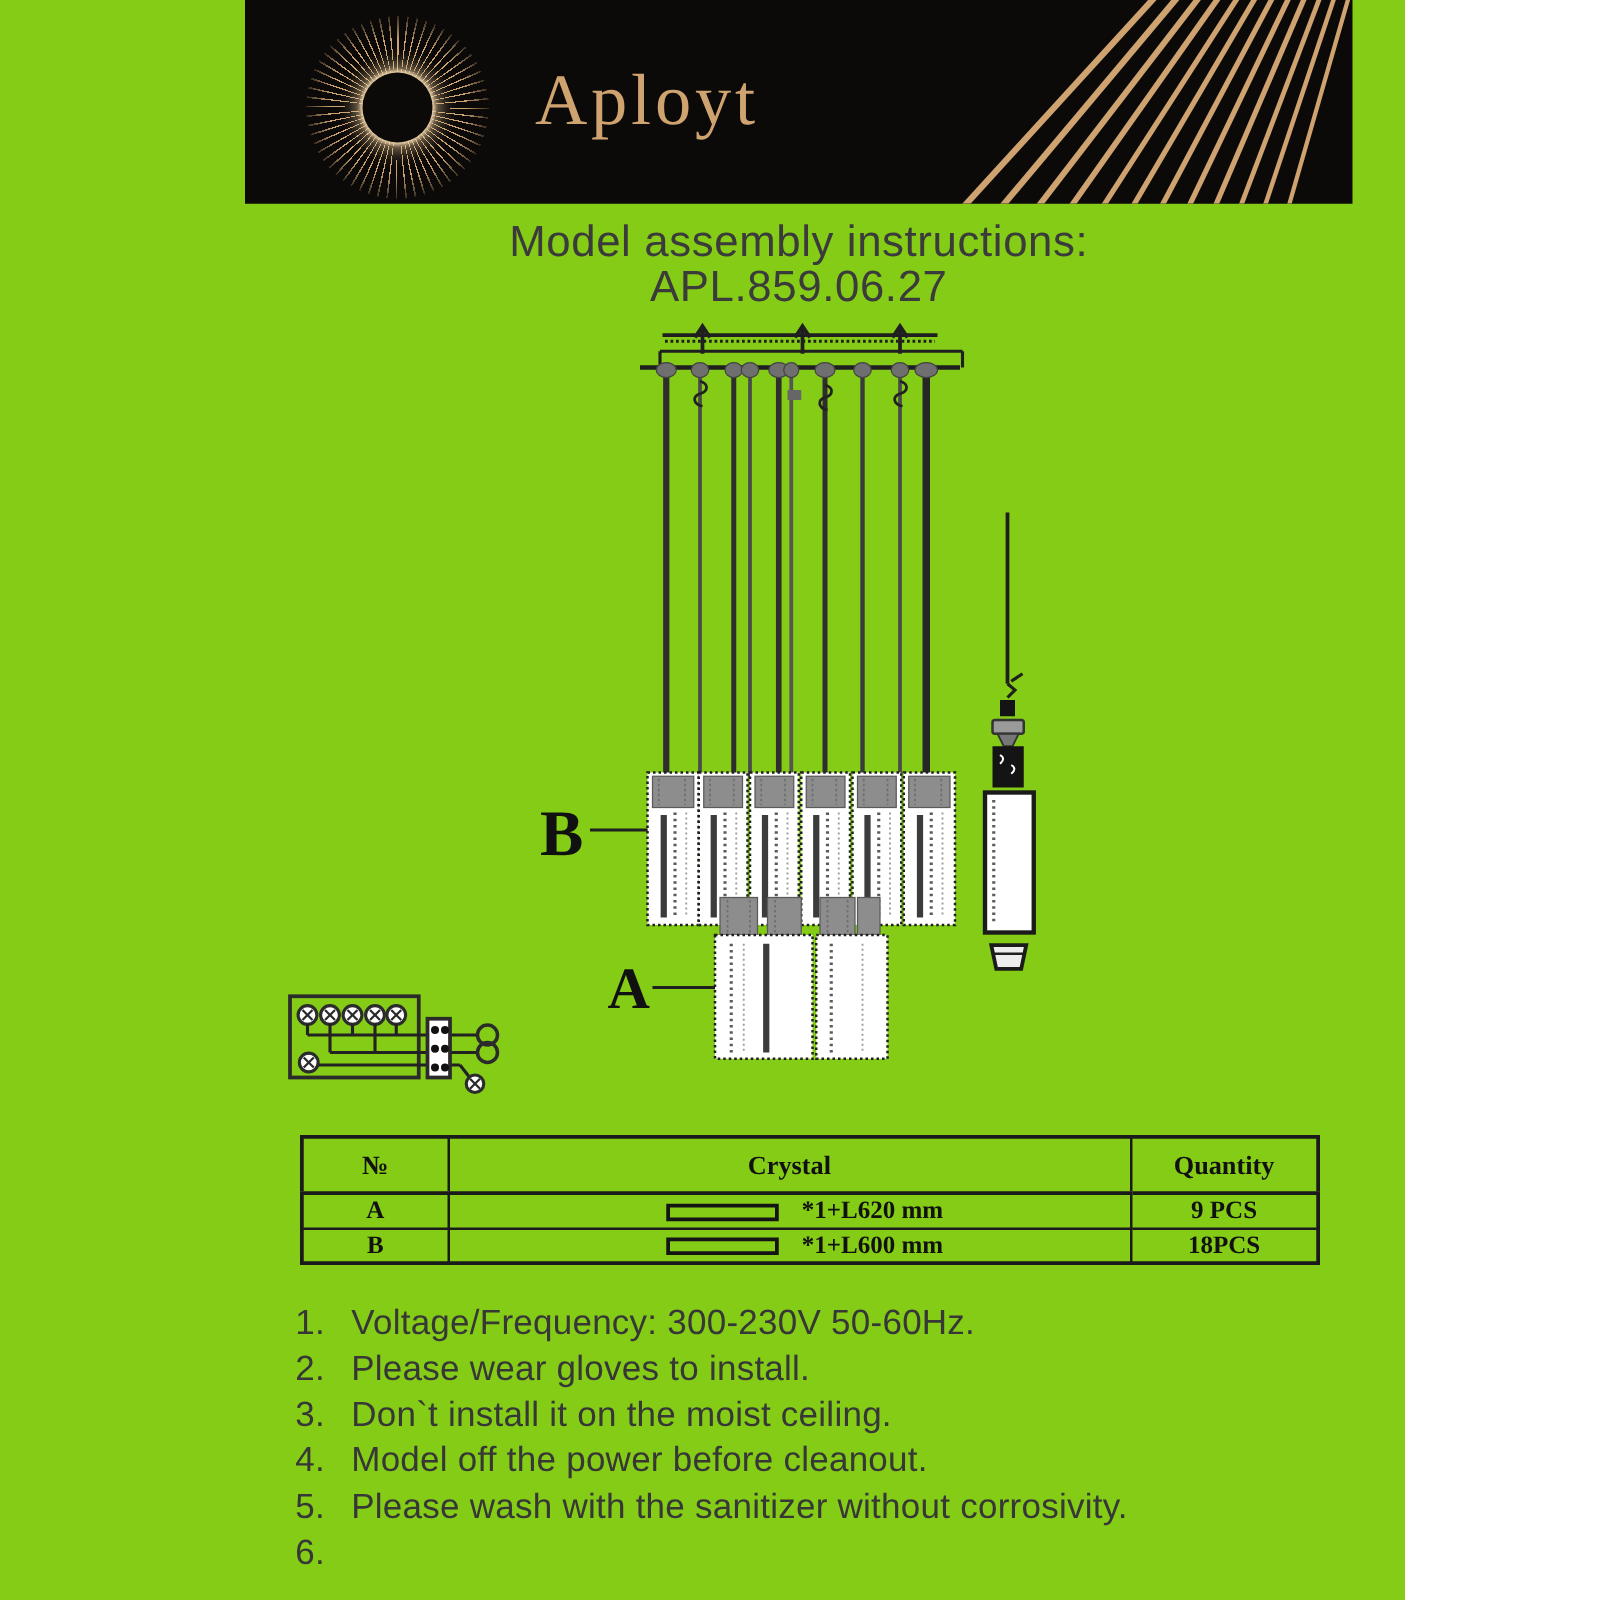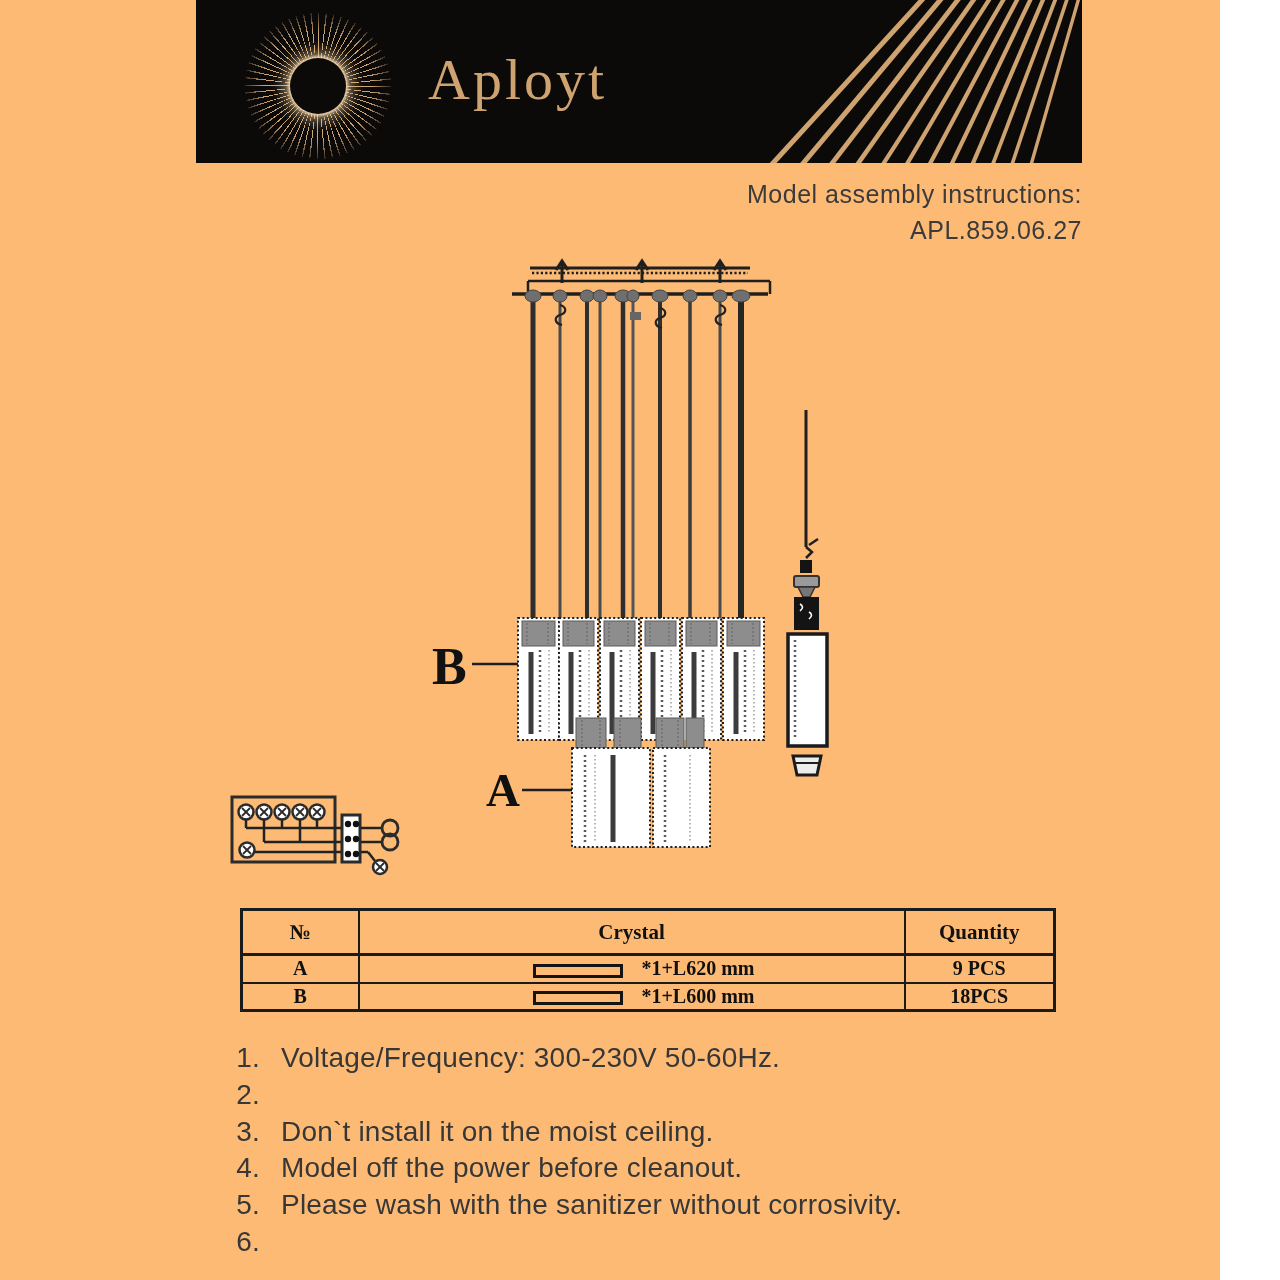--- a/index.html
+++ b/index.html
@@ -1,37 +1,37 @@
 <!DOCTYPE html>
 <html><head>
 <meta charset="utf-8">
 <style>
   * { margin:0; padding:0; box-sizing:border-box; }
   html,body { width:1280px; height:1280px; background:#ffffff; overflow:hidden;
               font-family:"Liberation Sans", sans-serif; }
-  .page { position:relative; width:1220px; height:1280px; background:#fdba74; }
+  .page { position:relative; width:1124px; height:1280px; background:#84cc16; }
 
   
   .banner { position:absolute; left:196px; top:0; width:886px; height:163px;
             background:#0c0a09; overflow:hidden; }
   .sunburst { position:absolute; left:49px; top:13px; width:146px; height:146px;
               border-radius:50%;
               background:
                 radial-gradient(circle, rgba(12,10,9,0) 0 52%, #0c0a09 76%),
                 repeating-conic-gradient(rgba(216,173,120,0.95) 0deg 1.1deg, rgba(12,10,9,0) 1.1deg 6deg); }
   .sunburst::after { content:""; position:absolute; inset:45px; border-radius:50%;
               background:#0c0a09;
               box-shadow:0 0 14px 6px rgba(240,208,158,0.65), 0 0 3px 2px rgba(247,226,190,0.9); }
   .brand { position:absolute; left:232px; top:46px; font-family:"Liberation Serif", serif;
            font-weight:400; font-size:58px; letter-spacing:3px; color:#cfa36f; }
   .banner-rays { position:absolute; right:0; top:0; width:886px; height:163px; }
 
   
-  .title-block { position:absolute; left:196px; top:176px; width:886px; text-align:right;
-                 color:#3b3b3b; font-size:25px; line-height:36px; letter-spacing:0.5px; }
+  .title-block { position:absolute; left:196px; top:176px; width:886px; text-align:center;
+                 color:#3b3b3b; font-size:35px; line-height:36px; letter-spacing:0.5px; }
 
   
   .diagram { position:absolute; left:210px; top:250px; width:680px; height:650px; }
   .ln   { stroke:#1f1f1f; fill:none; }
   .tube { fill:#ffffff; stroke:#1f1f1f; stroke-width:2; stroke-dasharray:2 2.4; }
   .tube-solid { fill:#ffffff; stroke:#1b1b1b; stroke-width:3.5; }
   .socket { fill:#8d8d8d; stroke:#5a5a5a; stroke-width:1; }
   .sockhatch { stroke:#6e6e6e; stroke-width:1.4; stroke-dasharray:2 2; fill:none; }
   .bar-dark  { stroke:#3c3c3c; stroke-width:5; fill:none; }
   .bar-dot   { stroke:#5a5a5a; stroke-width:2.5; stroke-dasharray:2 3; fill:none; }
@@ -317,20 +317,21 @@
     </tbody>
   </table>
 
   <div class="instructions">
     <div class="ins-row">
       <span class="num">1.</span>
       <span class="txt">Voltage/Frequency: 300-230V 50-60Hz.</span>
     </div>
     <div class="ins-row">
       <span class="num">2.</span>
+      <span class="txt">Please wear gloves to install.</span>
     </div>
     <div class="ins-row">
       <span class="num">3.</span>
       <span class="txt">Don`t install it on the moist ceiling.</span>
     </div>
     <div class="ins-row">
       <span class="num">4.</span>
       <span class="txt">Model off the power before cleanout.</span>
     </div>
     <div class="ins-row">

